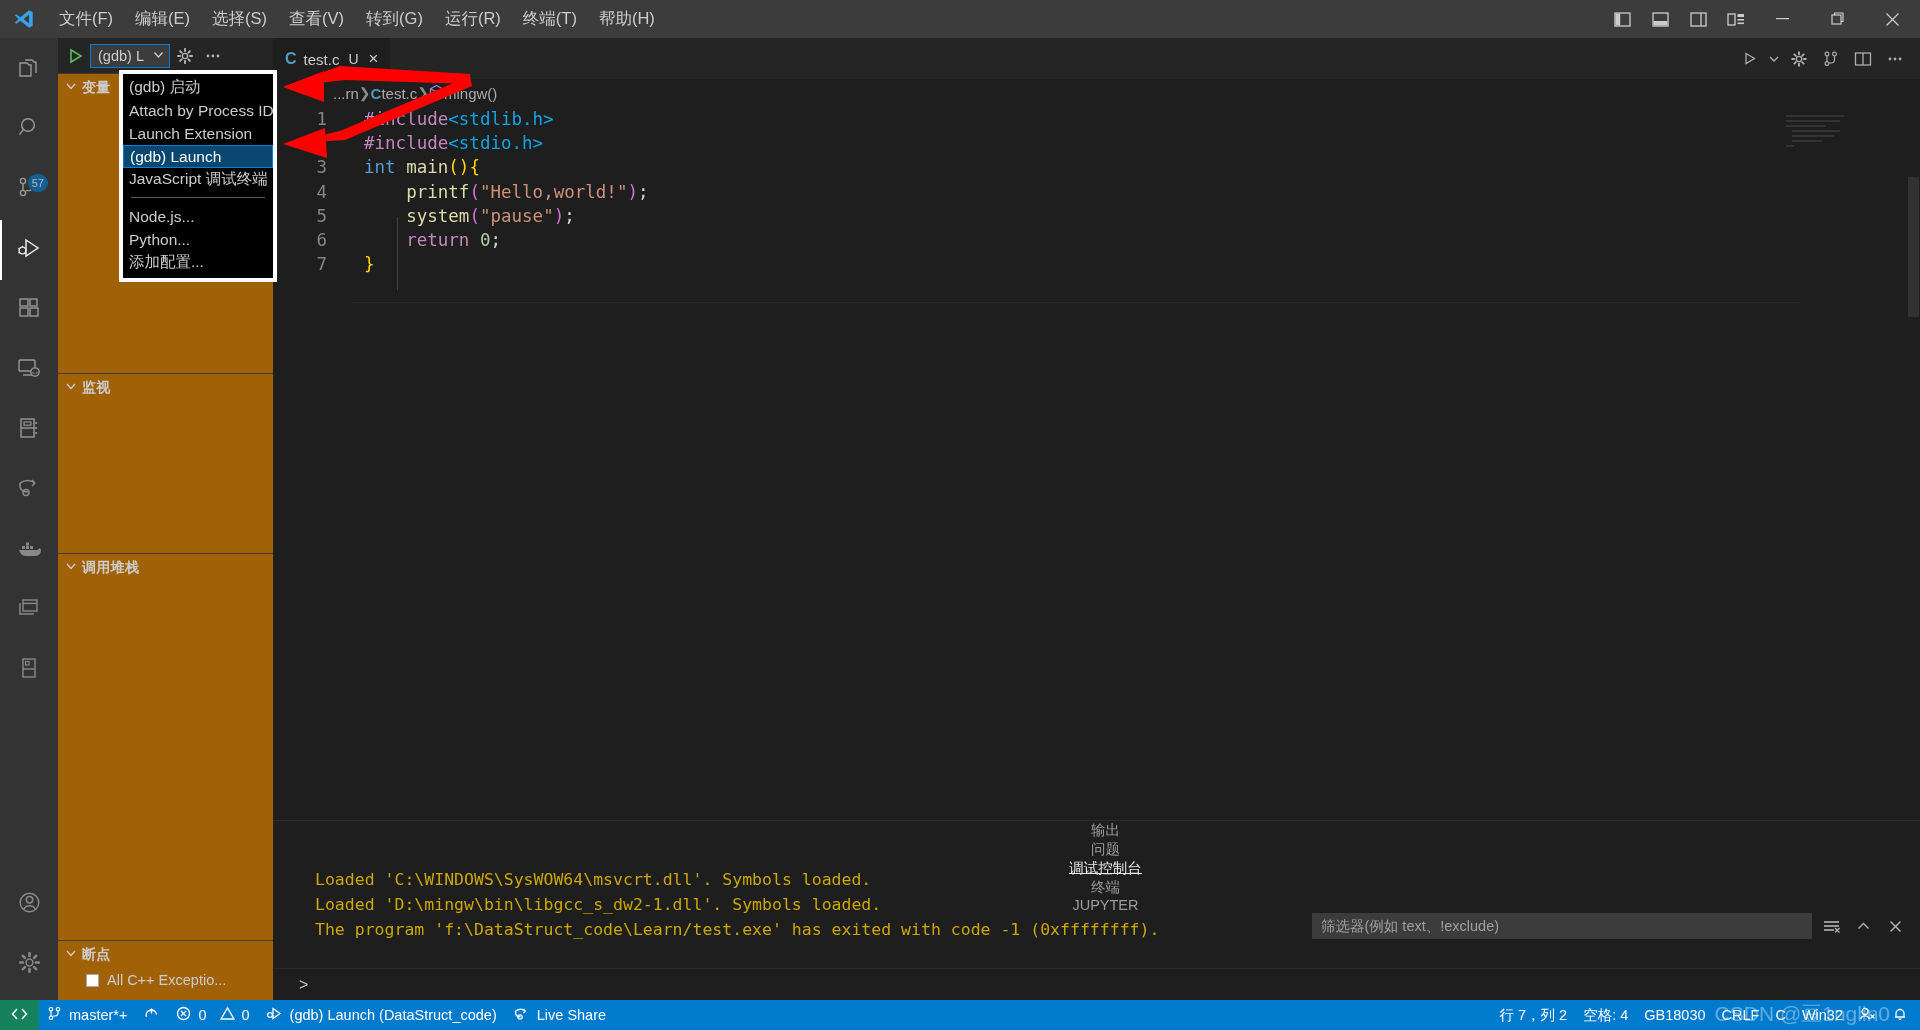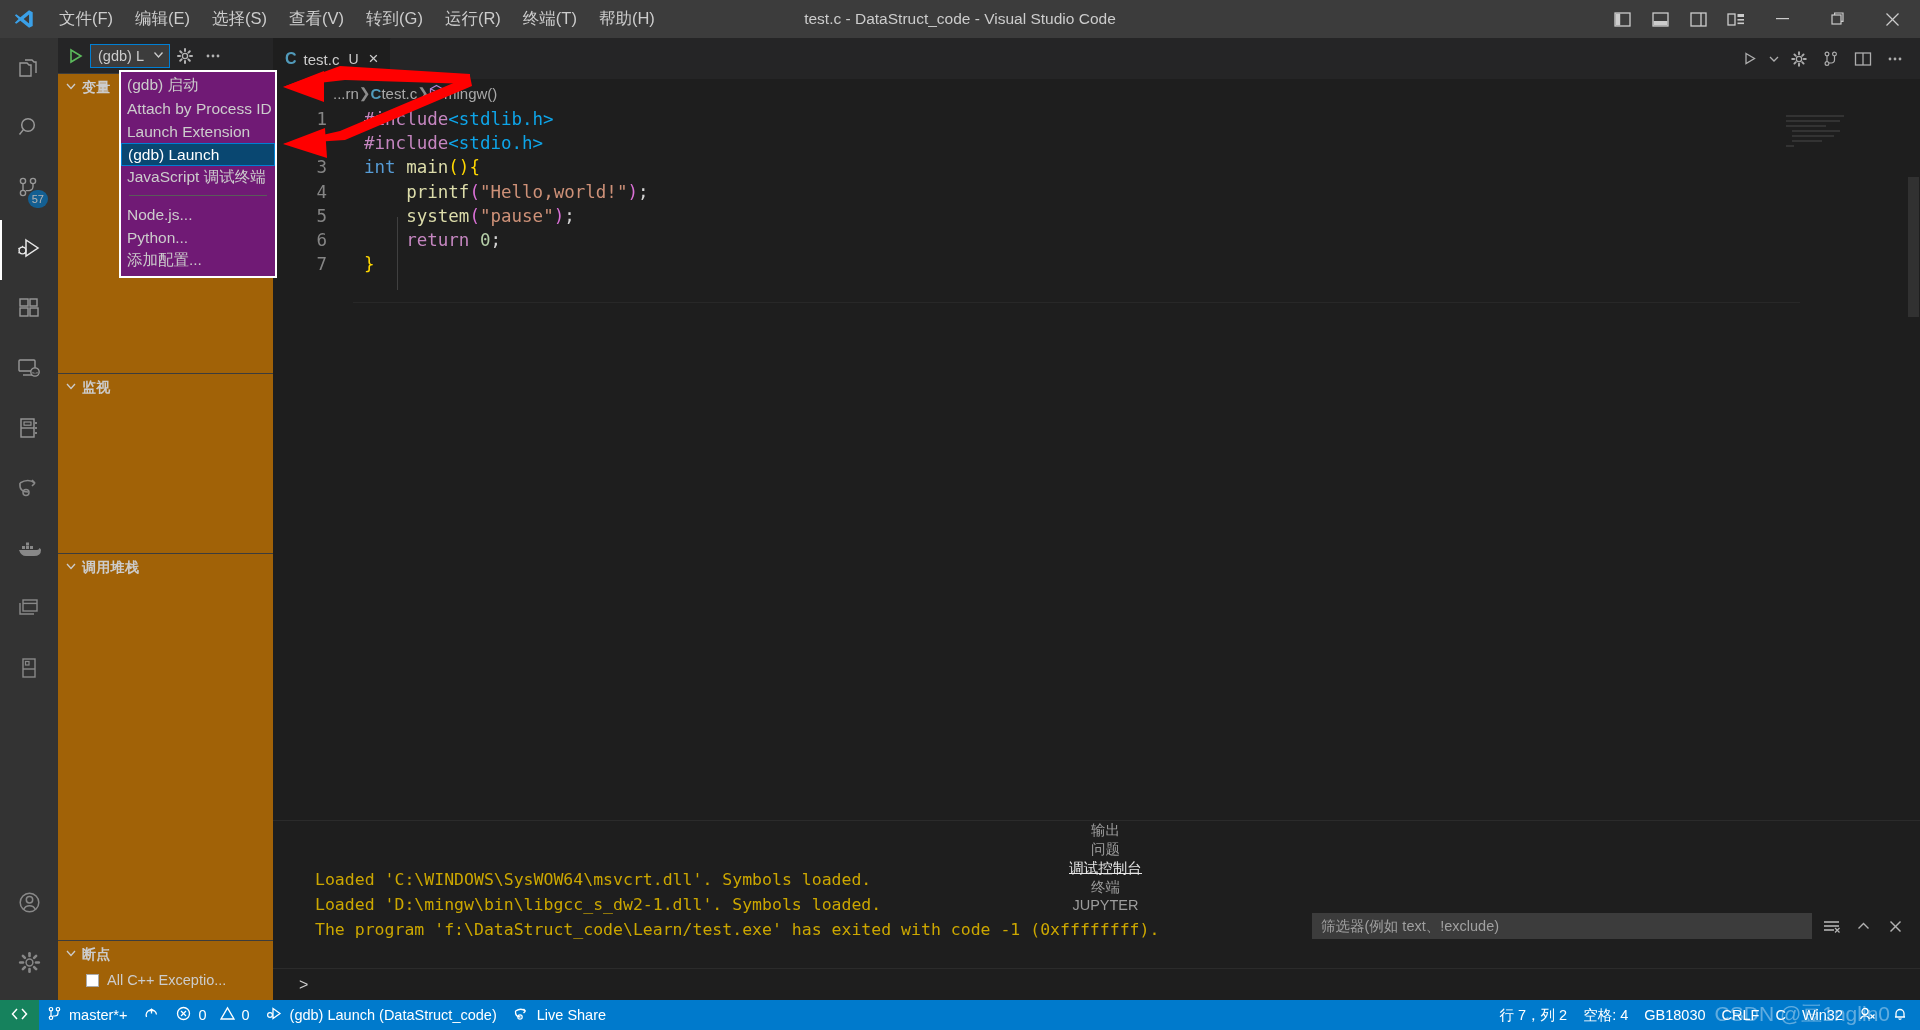--- a/index.html
+++ b/index.html
@@ -41,21 +41,21 @@
   }
   .act-icon {
     width: 58px; height: 60px; display: flex; align-items: center; justify-content: center;
     position: relative; opacity: .62;
   }
   .act-icon.active { opacity: 1; }
   .act-icon.active::before {
     content: ''; position: absolute; left: 0; top: 0; bottom: 0; width: 2px; background: #ffffff;
   }
   .badge {
-    position: absolute; right: 10px; bottom: 12px; background: #007acc; color: #fff;
+    position: absolute; right: 10px; bottom: 28px; background: #007acc; color: #fff;
     font-size: 11px; line-height: 18px; min-width: 18px; height: 18px; border-radius: 9px;
     text-align: left; padding: 0 4px; font-family: "Liberation Sans", sans-serif;
   }
   .act-spacer { flex: 1 1 auto; }
 
   
   .sidebar {
     width: 215px; background: #a16207; flex: 0 0 215px;
     display: flex; flex-direction: column; position: relative;
   }
@@ -169,21 +169,21 @@
     height: 30px; flex: 0 0 30px; background: #007acc; display: flex; align-items: center;
     color: #ffffff; font-size: 14.5px; position: relative;
   }
   .st-remote { background: #16825d; height: 30px; display: flex; align-items: center; padding: 0 11px; }
   .st-item { display: flex; align-items: center; gap: 7px; padding: 0 8px; height: 30px; white-space: nowrap; }
   .st-right { margin-left: auto; display: flex; align-items: center; padding-right: 4px; }
 
   
   .dropdown {
     position: absolute; left: 119px; top: 70px; width: 158px;
-    background: #701a75; border: 2px solid #ffffff; z-index: 200;
+    background: #000000; border: 4px solid #ffffff; z-index: 200;
     padding: 2px 0 4px 0;
   }
   .dd-item {
     height: 23px; display: flex; align-items: center; padding-left: 6px;
     font-size: 15.5px; color: #cccccc; white-space: nowrap;
   }
   .dd-item.selected { background: #094771; border: 1px solid #007fd4; color: #ffffff; height: 23px; }
   .dd-sep { height: 1px; background: #5a5a5a; margin: 6px 8px 7px 8px; }
 
   
@@ -209,21 +209,20 @@
     <div class="menubar">
       <div class="menu-item">文件(F)</div>
       <div class="menu-item">编辑(E)</div>
       <div class="menu-item">选择(S)</div>
       <div class="menu-item">查看(V)</div>
       <div class="menu-item">转到(G)</div>
       <div class="menu-item">运行(R)</div>
       <div class="menu-item">终端(T)</div>
       <div class="menu-item">帮助(H)</div>
     </div>
-    <div class="title-center">test.c - DataStruct_code - Visual Studio Code</div>
     <div class="title-right">
       <div class="tb-icon">
         <svg width="17" height="15" viewBox="0 0 17 15">
             <rect x="1" y="1" width="15" height="13" fill="none" stroke="#ccc" stroke-width="1.3"></rect>
             <rect x="1.6" y="1.6" width="4.6" height="11.8" fill="#ccc"></rect>
           </svg>
       </div>
       <div class="tb-icon">
         <svg width="17" height="15" viewBox="0 0 17 15">
             <rect x="1" y="1" width="15" height="13" fill="none" stroke="#ccc" stroke-width="1.3"></rect>

